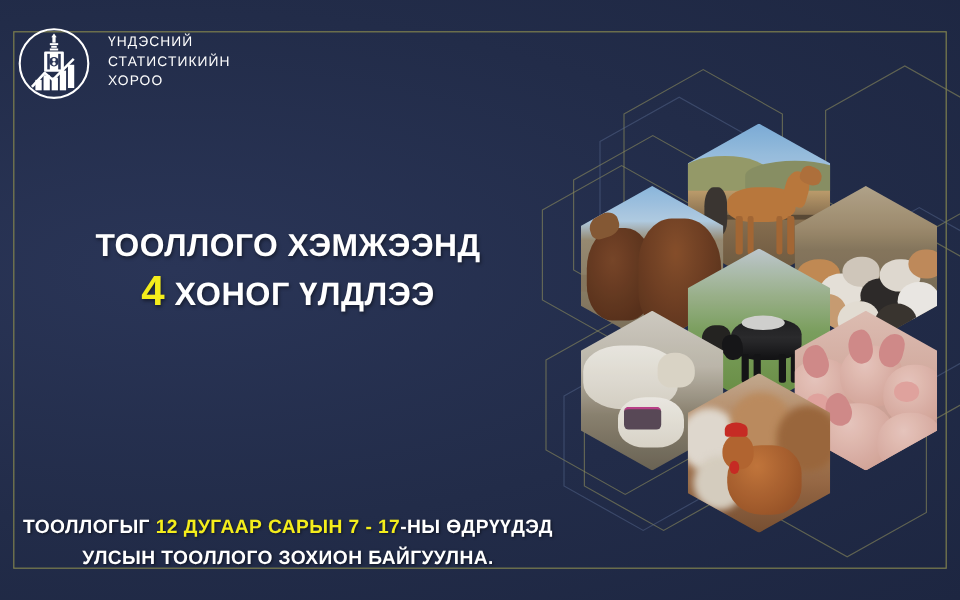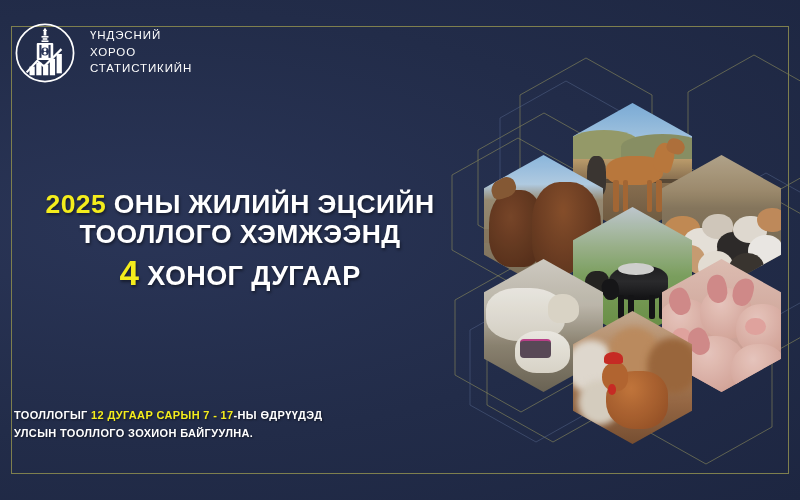--- a/index.html
+++ b/index.html
@@ -55,24 +55,24 @@
   .hl1{font-size:26.5px;}
   .hl2{font-size:26.5px;}
   .hl3{font-size:26.5px;}
   .hl4{font-size:27px;margin-top:7px;}
   .accent{color:#f4ed1c;}
   .big-accent{color:#f4ed1c;font-size:35px;line-height:.9;}
 
   
   .caption{
     position:absolute;
-    left:14px;top:406px;width:452px;
-    z-index:5;
+    left:14px;top:427px;width:452px;
+    text-align:center;z-index:5;
     color:#ffffff;font-weight:bold;
-    font-size:11px;line-height:1.65;letter-spacing:.35px;
+    font-size:16px;line-height:1.65;letter-spacing:.35px;
     text-shadow:1px 1px 2px rgba(0,0,0,.5);
   }
   .caption div{white-space:nowrap;}
 
   
   .collage{position:absolute;left:440px;top:85px;width:360px;height:415px;z-index:4;}
   .hex{
     position:absolute;
     clip-path:polygon(50% 0%,100% 25%,100% 75%,50% 100%,0% 75%,0% 25%);
     overflow:hidden;
@@ -212,32 +212,29 @@
         <rect x="23" y="42" width="5.4" height="13"></rect>
         <rect x="30" y="44" width="5.4" height="11"></rect>
         <rect x="37" y="38" width="5.4" height="17"></rect>
         <rect x="44" y="33" width="5.4" height="20"></rect>
       </g>
       <path d="M13 52 L24 40 L31 46 L49 28" fill="none" stroke="#ffffff" stroke-width="2.2" stroke-linejoin="round"></path>
       <path d="M6 44 A29.5 29.5 0 0 0 58 44 L58 56 L6 56 Z" fill="#2a3557" opacity="0"></path>
     </svg>
     <div class="logo-text">
       <div>ҮНДЭСНИЙ</div>
+      <div>СТАТИСТИКИЙН</div>
       <div>ХОРОО</div>
-      <div>СТАТИСТИКИЙН</div>
     </div>
   </div>
 
   <div class="headline">
-    <div class="hl-line hl2">
-      <span class="accent">2025</span><span> ОНЫ ЖИЛИЙН ЭЦСИЙН</span>
-    </div>
     <div class="hl-line hl3">ТООЛЛОГО ХЭМЖЭЭНД</div>
     <div class="hl-line hl4">
-      <span class="big-accent">4</span><span> ХОНОГ ДУГААР</span>
+      <span class="big-accent">4</span><span> ХОНОГ ҮЛДЛЭЭ</span>
     </div>
   </div>
 
   <div class="caption">
     <div>
       <span>ТООЛЛОГЫГ </span><span class="accent">12 ДУГААР САРЫН 7 - 17</span><span>-НЫ ӨДРҮҮДЭД</span>
     </div>
     <div>УЛСЫН ТООЛЛОГО ЗОХИОН БАЙГУУЛНА.</div>
   </div>
 

